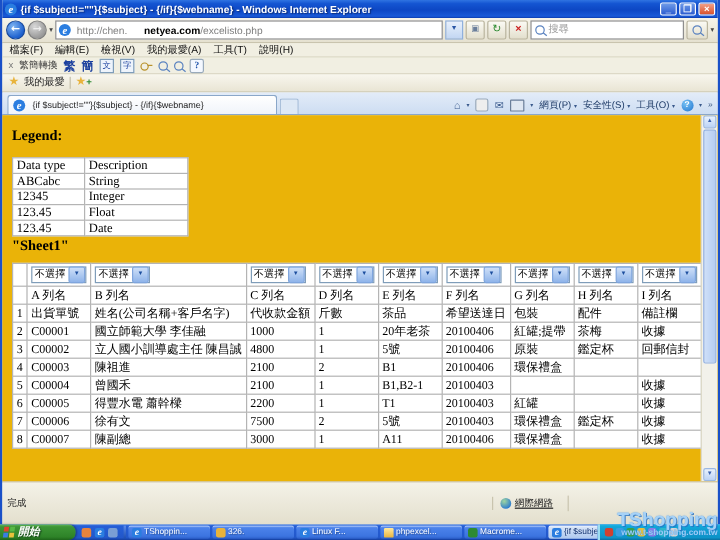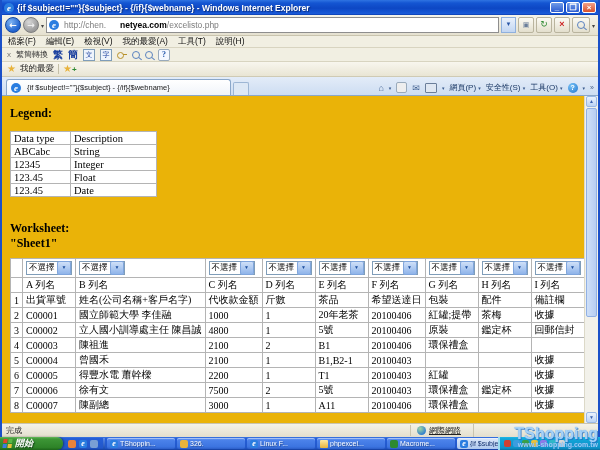--- a/index.html
+++ b/index.html
@@ -111,21 +111,21 @@
   
   .sbar{position:absolute;top:0;right:0;width:13px;bottom:0;background:#f2f1ea;border-left:1px solid #dcd9c8;}
   .sbtn{position:absolute;left:1px;width:11px;height:11px;background:linear-gradient(180deg,#eaf2fd,#bcd3f5);
     border:1px solid #9ab8e4;border-radius:2px;color:#3a62b0;font-size:5px;text-align:center;line-height:10px;box-sizing:border-box;}
   .sbtn.up{top:0;}
   .sbtn.down{bottom:0;}
   .sthumb{position:absolute;left:1px;top:12px;width:11px;height:64%;border:1px solid #90b0e4;border-radius:2px;
     background:linear-gradient(90deg,#cfe0f8,#b6cdf2);box-sizing:border-box;}
   
   .statusbar{height:13px;flex:0 0 13px;display:flex;align-items:center;background:linear-gradient(180deg,#f4f2e8,#e3dfcd);
-    border-top:1px solid #c9c4ae;padding:0 4px;gap:6px;}
+    border-top:1px solid #c9c4ae;padding:11px 4px;gap:6px;}
   .status-left{font-size:8px;color:#222;flex:1;}
   .status-zone{display:flex;align-items:center;gap:3px;border-left:1px solid #c9c4ae;padding:0 6px;}
   .globe{width:9px;height:9px;border-radius:50%;background:radial-gradient(circle at 35% 30%,#9fd6a0,#2d7ccf 75%);}
   .zone-label{font-size:8px;color:#222;text-decoration:underline;}
   .status-pad{width:120px;border-left:1px solid #c9c4ae;height:100%;}
   
   .taskbar{position:absolute;left:0;bottom:0;width:600px;height:13px;display:flex;align-items:stretch;
     background:linear-gradient(180deg,#3d77e0 0%,#255ed6 12%,#2257c9 85%,#153f9e 100%);}
   .startbtn{flex:0 0 52px;display:flex;align-items:center;gap:3px;padding:0 8px 0 3px;
     background:linear-gradient(180deg,#66b95c 0%,#3d9636 15%,#2e8328 80%,#1d6419 100%);
@@ -179,20 +179,24 @@
       <span class="navbtn fwd">→</span>
       <span class="tiny-arrow">▾</span>
       <span class="addrfield">
         <span class="ie-e favicon">e</span>
         <span class="url"><span>http://chen.</span><b>netyea.com</b><span>/excelisto.php</span></span>
       </span>
       <span class="addr-drop">▼</span>
       <span class="abtn compat">▣</span>
       <span class="abtn refresh">↻</span>
       <span class="abtn stop">×</span>
+      <span class="searchbox">
+        <span class="mag"></span>
+        <span class="search-ph">搜尋</span>
+      </span>
       <span class="srchbtn">
           <span class="mag"></span>
         </span>
       <span class="tiny-arrow">▾</span>
     </div>
 
     <div class="menurow">
         <span class="menu-item">檔案(F)</span>
         <span class="menu-item">編輯(E)</span>
         <span class="menu-item">檢視(V)</span>
@@ -267,21 +271,20 @@
               <tr>
                 <td>123.45</td>
                 <td>Float</td>
               </tr>
               <tr>
                 <td>123.45</td>
                 <td>Date</td>
               </tr>
             </tbody>
         </table>
-        <div class="ws-head">Worksheet:</div>
         <div class="ws-name">"Sheet1"</div>
         <table class="datatbl ws">
           <colgroup>
               <col style="width: 18px;">
               <col style="width: 50px;">
               <col style="width: 88px;">
               <col style="width: 50px;">
               <col style="width: 42px;">
               <col style="width: 46px;">
               <col style="width: 50px;">

